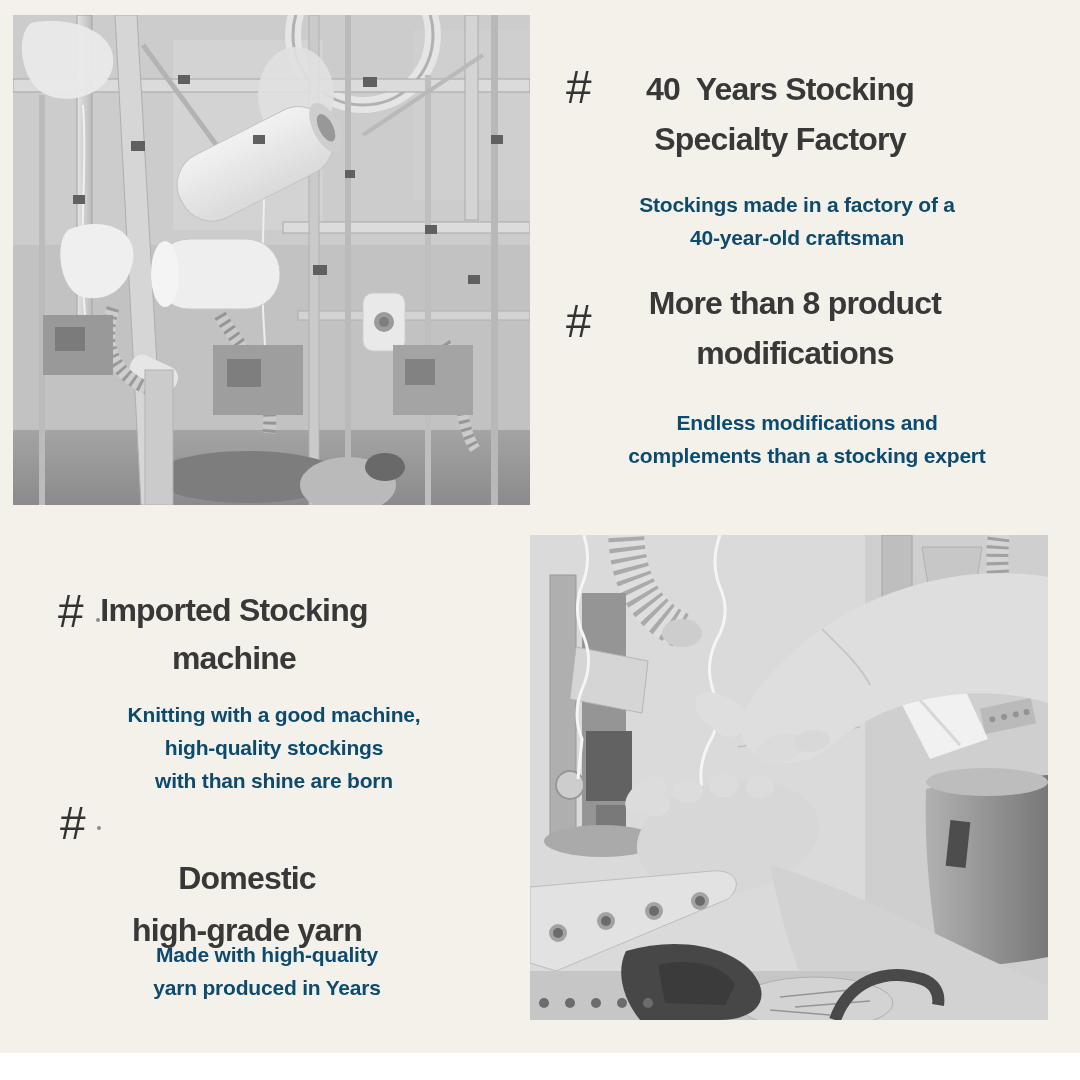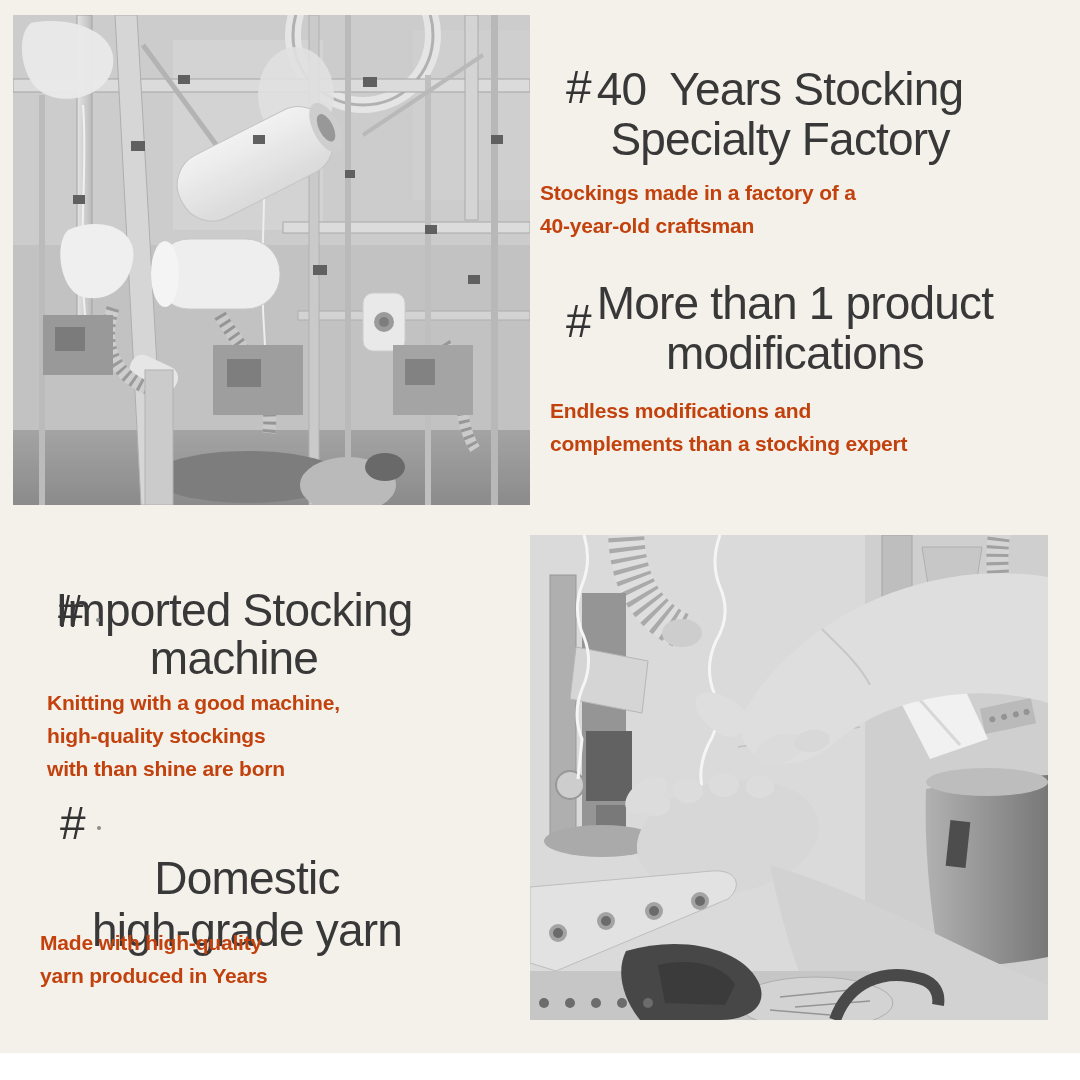--- a/index.html
+++ b/index.html
@@ -6,24 +6,24 @@
   body{width:1080px;height:1080px;background:#ffffff;font-family:"Liberation Sans",sans-serif;}
   .canvas{position:relative;width:1080px;height:1080px;background:#f4f1ea;overflow:hidden;color:#3a3a3a;}
   .bottom-strip{position:absolute;left:0;top:1053px;width:1080px;height:27px;background:#ffffff;}
 
   .photo{position:absolute;overflow:hidden;}
   .photo svg{display:block;width:100%;height:100%;}
   .photo-factory{left:13px;top:15px;width:517px;height:490px;}
   .photo-hands{left:530px;top:535px;width:518px;height:485px;}
 
   .hash{position:absolute;font-size:46px;font-weight:400;color:#333333;line-height:1;}
-  .heading{position:absolute;margin:0;font-size:46px;font-weight:normal;line-height:50px;
+  .heading{position:absolute;margin:0;font-size:32px;font-weight:bold;line-height:50px;
            text-align:center;white-space:pre-wrap;color:#383838;letter-spacing:-0.8px;}
-  .bodytext{position:absolute;margin:0;font-size:21px;font-weight:600;line-height:33px;
-            text-align:left;white-space:pre-wrap;color:#c2410c;letter-spacing:-0.2px;}
+  .bodytext{position:absolute;margin:12px;font-size:21px;font-weight:600;line-height:33px;
+            text-align:center;white-space:pre-wrap;color:#0c4a6e;letter-spacing:-0.2px;}
 
   .hash-1{left:566px;top:64px;}
   .heading-1{left:545px;top:64px;width:470px;}
   .body-1{left:540px;top:176px;width:490px;}
 
   .hash-2{left:566px;top:298px;}
   .heading-2{left:560px;top:278px;width:470px;}
   .body-2{left:550px;top:394px;width:490px;}
 
   .hash-3{left:58px;top:588px;}
@@ -256,21 +256,21 @@
   <section>
     <span class="hash hash-1">#</span>
     <h2 class="heading heading-1">40  Years Stocking
 Specialty Factory</h2>
     <p class="bodytext body-1">Stockings made in a factory of a
 40-year-old craftsman</p>
   </section>
 
   <section>
     <span class="hash hash-2">#</span>
-    <h2 class="heading heading-2">More than 1 product
+    <h2 class="heading heading-2">More than 8 product
 modifications</h2>
     <p class="bodytext body-2">Endless modifications and
 complements than a stocking expert</p>
   </section>
 
   <section>
     <span class="hash hash-3">#</span>
     <h2 class="heading heading-3">Imported Stocking
 machine</h2>
     <p class="bodytext body-3">Knitting with a good machine,

